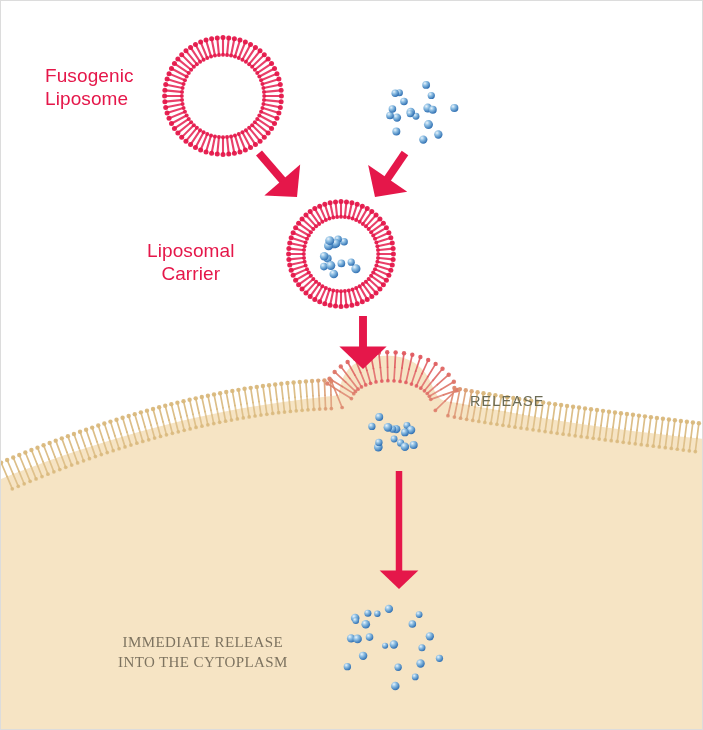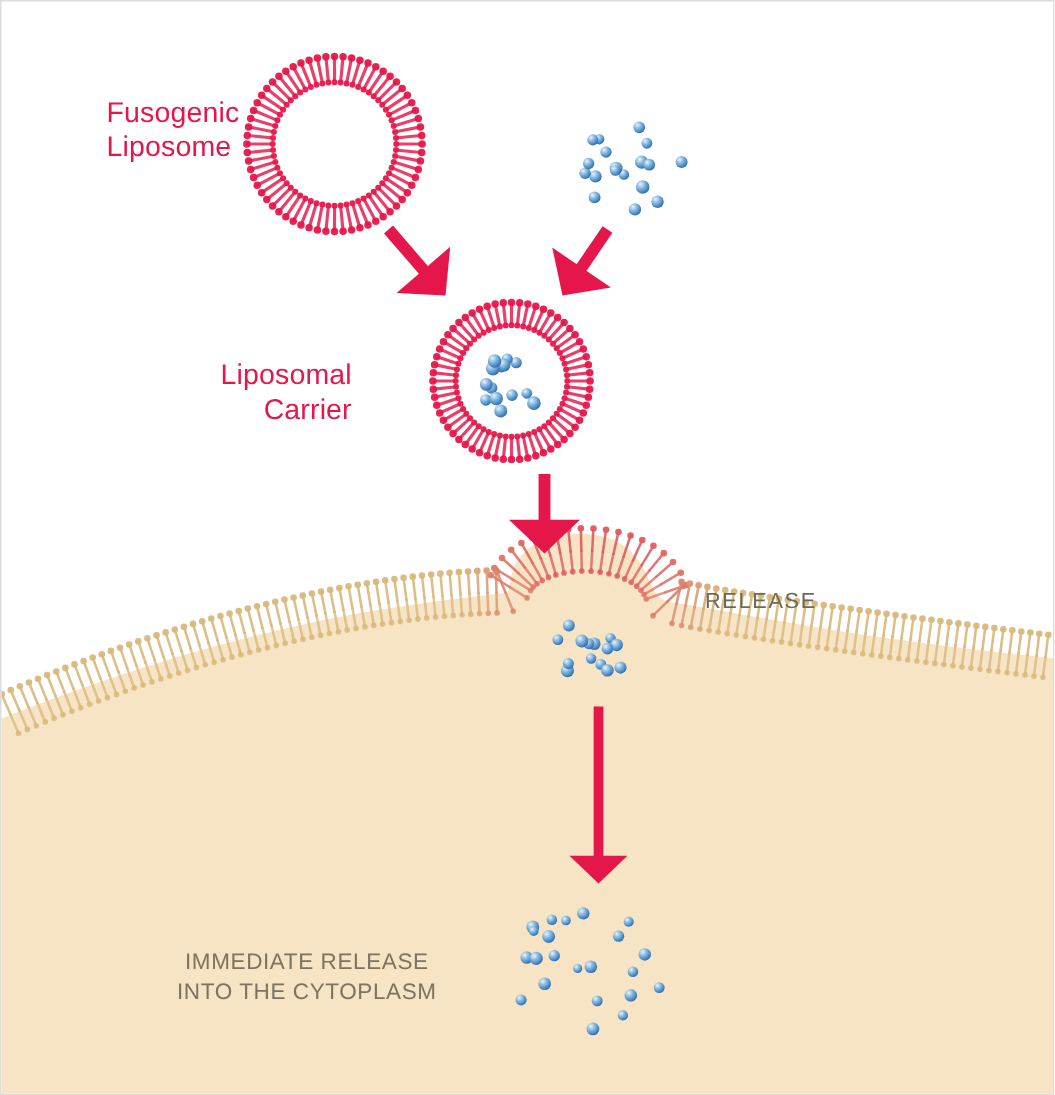--- a/index.html
+++ b/index.html
@@ -21,43 +21,43 @@
     white-space:pre-line;
     line-height:1.22;
     pointer-events:none;
   }
   #label-fusogenic{
     left:44px;top:63px;
     color:#e5174a;
     font-size:19px;
     font-weight:400;
     letter-spacing:.1px;
-    margin-left:26px;
   }
   #label-carrier{
     left:146px;top:238px;
     color:#e5174a;
     font-size:19px;
     font-weight:400;
     letter-spacing:.1px;
-    text-align:right;
+    text-align:center;
   }
   #label-fusion{
     left:469px;top:392px;
     color:#6b6b55;
     font-size:14.5px;
     letter-spacing:1.1px;
   }
   #label-release{
     left:117px;top:631px;
     color:#7d7360;
     font-size:15px;
     letter-spacing:.4px;
     text-align:center;
     line-height:1.35;
+    font-family:Liberation Serif, serif;
   }
 </style>
 </head>
 <body>
 
 <div id="stage">
 
   <svg id="scene" viewBox="0 0 703 730" width="703" height="730">
     <defs>
       <radialGradient id="beadGrad" cx="34%" cy="30%" r="72%">

